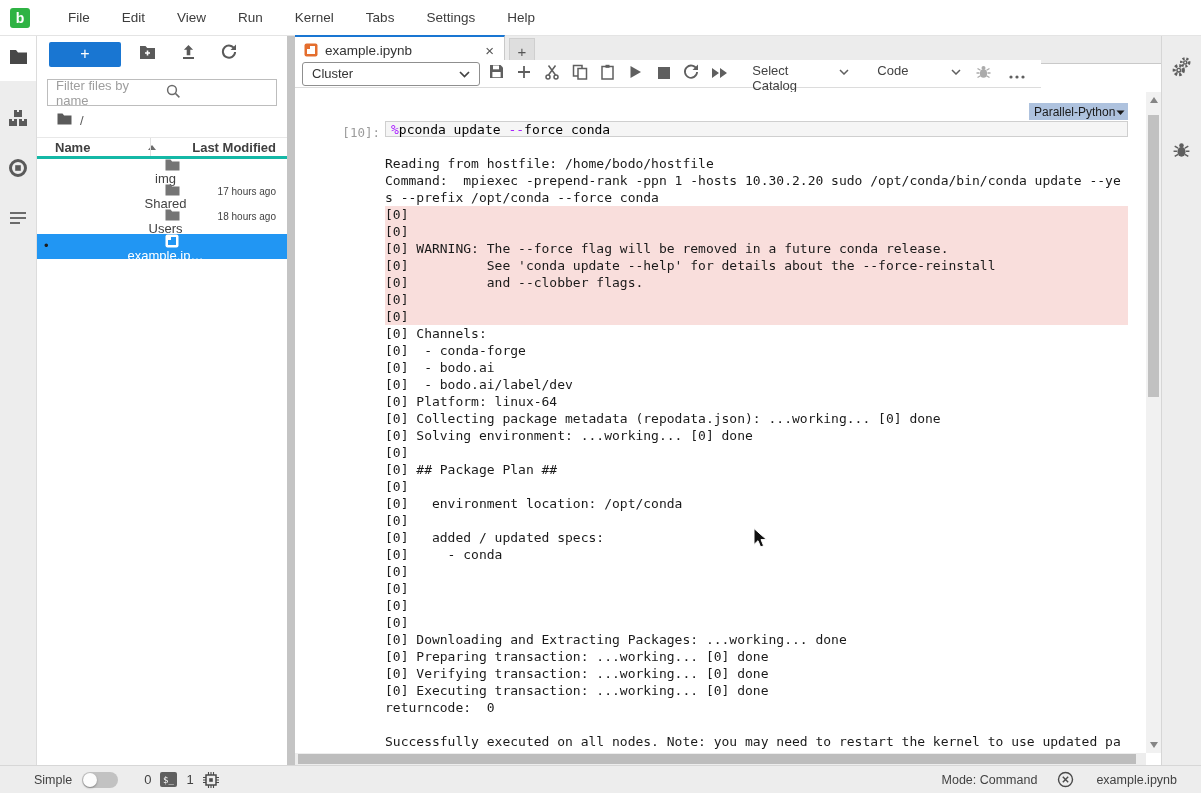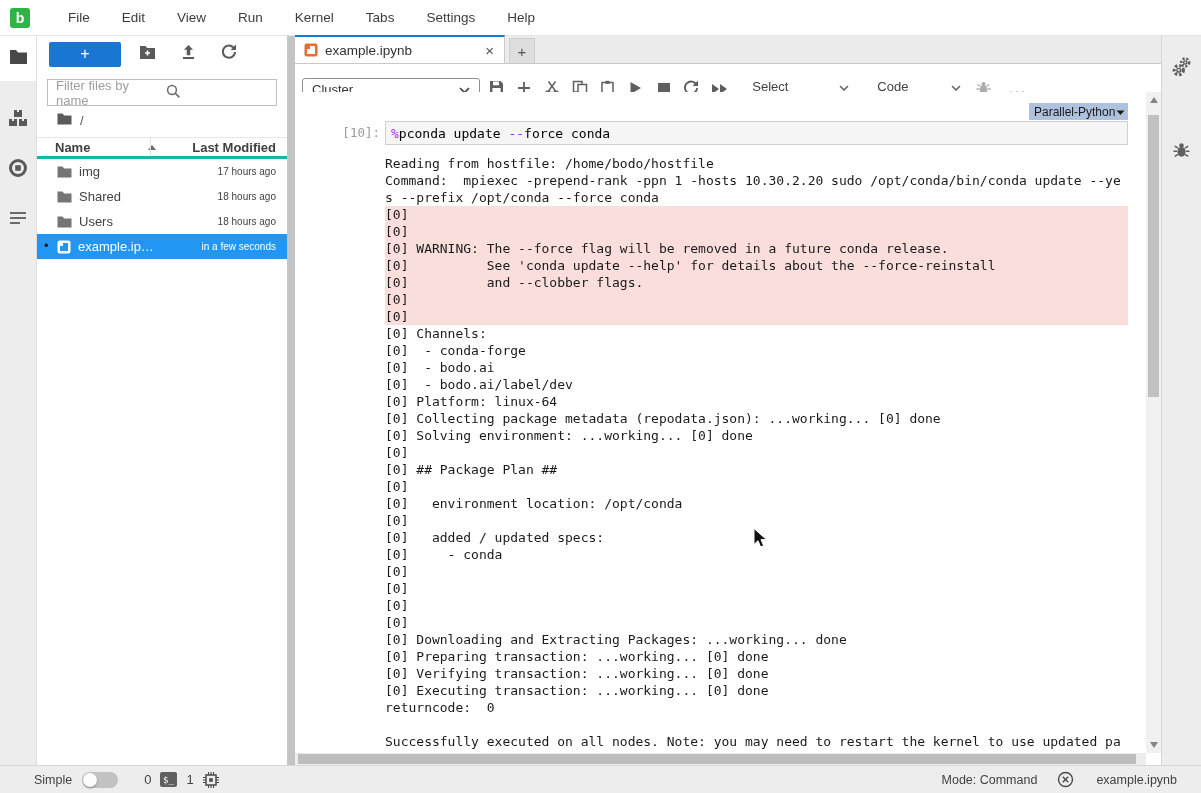--- a/index.html
+++ b/index.html
@@ -34,63 +34,63 @@
   .fb-filter .mag { margin-right:8px; }
   .breadcrumb { display:flex; align-items:center; height:28px; padding-left:20px; font-size:13px; color:#5a5a5a; }
   .breadcrumb .slash { margin-left:8px; }
   .fb-header { position:relative; display:flex; align-items:center; height:22px; margin-top:3px;
                border-top:1px solid #e8e8e8; border-bottom:3px solid #14b8a6; font-size:13px; color:#404040; }
   .fb-header .hname { font-weight:bold; padding-left:18px; }
   .fb-header .caret { width:0; height:0; border-left:4px solid transparent; border-right:4px solid transparent;
                       border-bottom:5px solid #6b6b6b; margin-left:58px; }
   .fb-header .hmod { margin-left:auto; padding-right:11px;font-weight:bold; }
   .fb-header .coldiv { position:absolute; left:113px; top:0; width:1px; height:100%; background:#e0e0e0; }
-  .frow { position:relative; display:flex; align-items:center; height:25px; font-size:13px; color:#424242; }
+  .frow { position:relative; display:flex; align-items:center; height:25px; font-size:13px; color:#424242;flex-direction:column; }
   .frow .ficon { margin-left:20px; display:flex; }
   .frow .fname { margin-left:7px; }
   .frow .ftime { margin-left:auto; padding-right:11px; font-size:10px; }
   .frow.selected { background:#2196f3; color:#fff; }
   .frow .dot { position:absolute; left:7px; top:4px; font-size:13px; color:#1c1c1c; }
 
   .divider { position:absolute; left:287px; top:36px; width:8px; height:729px; background:#c4c4c4; }
 
   
   .main { position:absolute; left:295px; top:36px; width:866px; height:729px; background:#fff; }
   .tabbar { position:absolute; left:0; top:0; width:866px; height:28px; background:#ececec;
             border-bottom:1px solid #c9c9c9; display:flex; align-items:flex-end; }
   .tab { width:210px; height:28px; background:#fff; border-top:2px solid #1976d2;
          border-right:1px solid #c9c9c9; display:flex; align-items:center; font-size:13.5px; color:#333; }
   .tab .nbicon { margin:0 7px 0 9px; display:flex; }
   .tab .close { margin-left:auto; margin-right:10px; color:#555; font-size:15px; }
   .newtab { width:26px; height:25px; margin-left:4px; background:#dedede; border:1px solid #cfcfcf;
             border-bottom:none; display:flex; align-items:center; justify-content:center;
             font-size:15px; color:#555; }
 
-  .toolbar { position:absolute; left:0; top:40px; width:746px; height:28px; background:#fff;
+  .toolbar { position:absolute; left:0; top:24px; width:746px; height:28px; background:#fff;
              border-bottom:1px solid #dcdcdc; display:flex; align-items:center; }
   .cluster-select { width:193px; height:24px; margin-left:7px; border:1px solid #8f8f8f; border-radius:3px;
                     display:flex; align-items:center; font-size:13px; color:#333; padding:0 9px; }
   .cluster-select .chev { margin-left:auto; }
   .tb-btn { width:24px; height:22px; margin-left:6px; display:flex; align-items:center; justify-content:center; }
   .flat-select { display:flex; align-items:flex-start; font-size:13px; color:#424242; height:22px; }
   .catalog { margin-left:22px; } .catalog .chev { margin-left:12px; }
   .celltype { margin-left:28px; width:92px; } .celltype .chev { margin-left:auto; }
   .tb-right { margin-left:auto; display:flex; align-items:center; }
   .tb-right .tb-btn { margin-left:10px; }
   .tb-right .last { margin-right:12px; }
 
   
   .content { position:absolute; left:0; top:56px; width:851px; height:661px; background:#fff; overflow:hidden; }
   .kernel-select { position:absolute; left:734px; top:11px; width:99px; height:17px; background:#aec2de;
                    display:flex; align-items:center; font-size:12px; color:#1a1a1a; padding:0 3px 0 5px; }
   .kernel-select .chev { margin-left:auto; }
   .mono { font-family:"DejaVu Sans Mono", monospace; }
   .prompt { position:absolute; left:20px; top:33px; width:65px; text-align:right;
             font-size:12.5px; color:#9b9b9b; }
-  .cellinput { position:absolute; left:90px; top:29px; width:743px; height:24px; background:#f5f5f5;
+  .cellinput { position:absolute; left:90px; top:29px; width:743px; height:16px; background:#f5f5f5;
                border:1px solid #cfcfcf; display:flex; align-items:center; }
   .code { font-size:13px; color:#000; padding-left:5px; white-space:pre; }
   .tok-purple { color:#aa22ff; }
   .outputs { position:absolute; left:90px; top:63px; width:743px; }
   .outputs pre { font-family:"DejaVu Sans Mono", monospace; font-size:13px; line-height:17px;
                  color:#1a1a1a; white-space:pre; }
   pre.stderr { background:#f9dedc; }
 
   
   .vscroll { position:absolute; left:851px; top:56px; width:15px; height:661px; background:#f1f1f1; }

